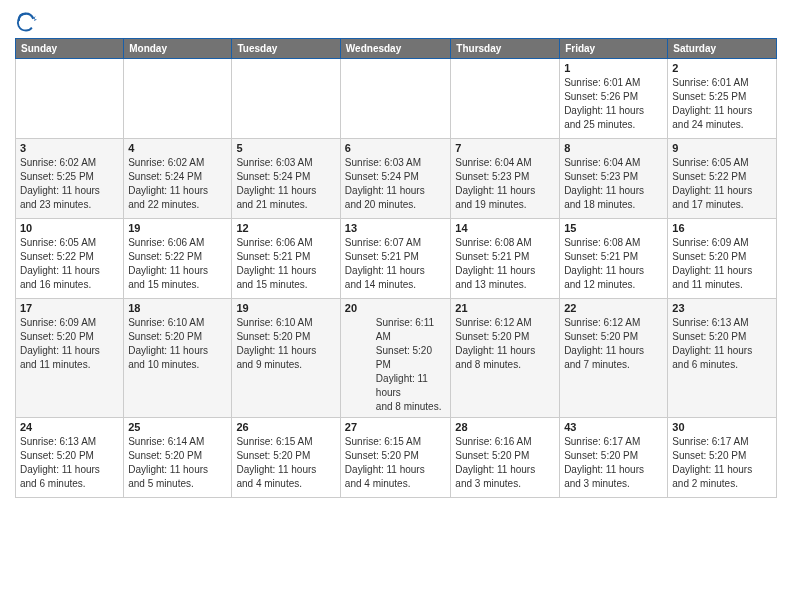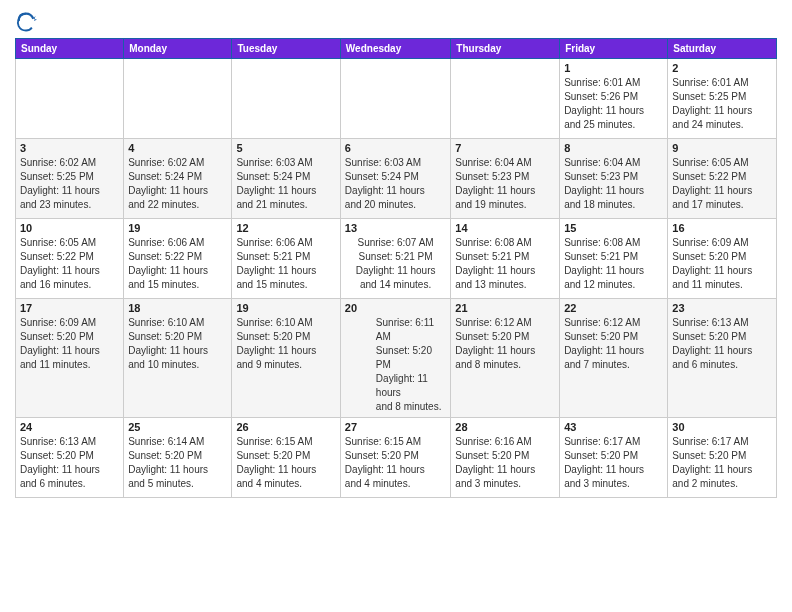--- a/index.html
+++ b/index.html
@@ -15,21 +15,21 @@
     .logo-blue { color: #1a5fa8; }
     .logo-icon { width: 22px; height: 22px; }
     
     .title-block { text-align: right; }
     .main-title { font-size: 28px; font-weight: normal; color: #222; }
     .subtitle { font-size: 14px; color: #444; }
     
     .calendar { width: 100%; border-collapse: collapse; font-size: 9px; }
     
     .calendar thead th {
-      background: #6d28d9;
+      background: #737373;
       color: white;
       text-align: left;
       padding: 4px 5px;
       font-size: 10px;
       font-weight: bold;
       border: 1px solid #1a5fa8;
     }
     
     .calendar tbody td {
       vertical-align: top;
@@ -185,21 +185,21 @@
           </td>
           <td>
             <span class="day-num">12</span>
             <div class="day-info" style="white-space: pre-line;">Sunrise: 6:06 AM
 Sunset: 5:21 PM
 Daylight: 11 hours
 and 15 minutes.</div>
           </td>
           <td>
             <span class="day-num">13</span>
-            <div class="day-info" style="white-space: pre-line; text-align: center;">Sunrise: 6:07 AM
+            <div class="day-info" style="white-space: pre-line;">Sunrise: 6:07 AM
 Sunset: 5:21 PM
 Daylight: 11 hours
 and 14 minutes.</div>
           </td>
           <td>
             <span class="day-num">14</span>
             <div class="day-info" style="white-space: pre-line;">Sunrise: 6:08 AM
 Sunset: 5:21 PM
 Daylight: 11 hours
 and 13 minutes.</div>

